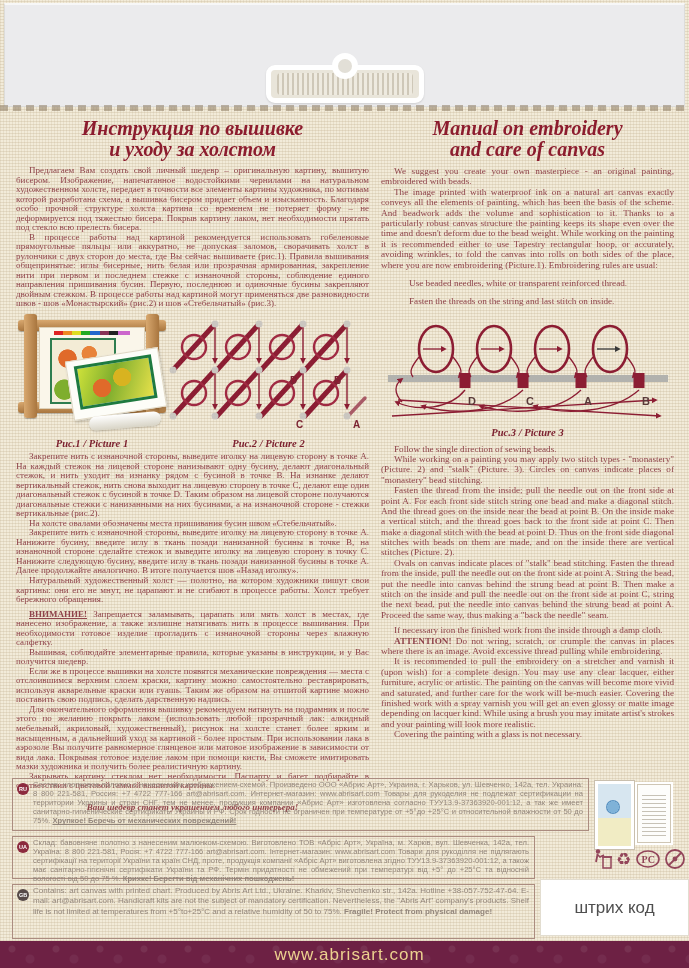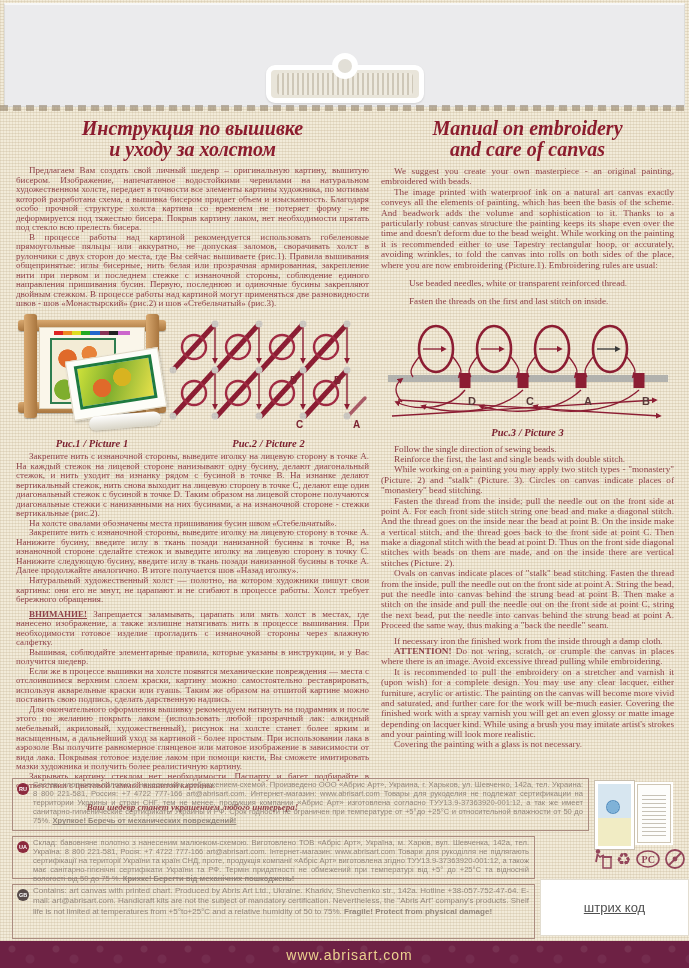--- a/index.html
+++ b/index.html
@@ -89,29 +89,29 @@
   .cert1 .seal{position:absolute;left:8px;top:16px;width:14px;height:14px;border-radius:50%;
     background:radial-gradient(circle,#7fb2d8 0 60%,#5b92c0 61%);}
   .cert2{position:absolute;left:637px;top:784px;width:32px;height:57px;background:#fdfdfb;
     border:1px solid #cfc6b4;box-shadow:0 0 0 2px #fff;}
   .cert2 .lines{position:absolute;inset:7px 4px 6px 4px;
     background:repeating-linear-gradient(0deg,#c7c2b6 0 1px, rgba(0,0,0,0) 1px 4px);}
   .icons-row{position:absolute;left:592px;top:848px;width:94px;display:flex;justify-content:space-between;align-items:center;}
   .recycle-glyph{font-family:"DejaVu Sans", sans-serif;font-size:17px;color:#93455a;line-height:1;}
   .barcode-box{position:absolute;left:540px;top:879px;width:147px;height:55px;background:#ffffff;
     border:1px solid #e2ddd0;display:flex;align-items:center;justify-content:center;}
-  .barcode-label{color:#4f4f4f;font-size:13px;font-family:"Liberation Sans", sans-serif;text-decoration:underline;}
+  .barcode-label{color:#4f4f4f;font-size:17px;font-family:"Liberation Sans", sans-serif;}
   
   .footer{position:absolute;left:0;right:0;bottom:0;height:27px;background:#6d2144;
     background-image:
       radial-gradient(circle at 12px 8px, rgba(255,255,255,.07) 0 3px, rgba(0,0,0,0) 4px),
       radial-gradient(circle at 30px 18px, rgba(255,255,255,.05) 0 4px, rgba(0,0,0,0) 5px);
     background-size:44px 26px;
     display:flex;align-items:center;justify-content:center;}
-  .footer-url{color:#ecd18f;font-size:14px;letter-spacing:1px;font-family:"Liberation Sans", sans-serif;margin-left:10px;}
+  .footer-url{color:#ecd18f;font-size:17px;letter-spacing:1px;font-family:"Liberation Sans", sans-serif;margin-left:10px;}
 </style>
 </head>
 <body>
 
 <div class="sheet">
 
   <div class="top-panel">
     <div class="hang-slot">
       <div class="inner"></div>
       <div class="hang-hole">
@@ -228,21 +228,21 @@
   </div>
 
   <div class="col col-right">
     <h1 class="heading">
       <span>Manual on embroidery</span><br>
       <span>and care of canvas</span>
     </h1>
     <p class="para">We suggest you create your own masterpiece - an original painting, embroidered with beads.</p>
     <p class="para">The image printed with waterproof ink on a natural art canvas exactly conveys all the elements of painting, which has been the basis of the scheme. And beadwork adds the volume and sophistication to it. Thanks to a particularly robust canvas structure the painting keeps its shape even over the time and doesn't deform due to the bead weight. While working on the painting it is recommended either to use Tapestry rectangular hoop, or accurately, avoiding wrinkles, to fold the canvas into rolls on both sides of the place, where you are now embroidering (Picture.1). Embroidering rules are usual:</p>
     <p class="rule">Use beaded needles, white or transparent reinforced thread.</p>
-    <p class="rule">Fasten the threads on the first and last stitch on inside.</p>
+    <p class="rule">Fasten the threads on the string and last stitch on inside.</p>
 
     <div class="figblock">
       <div class="fig3wrap">
         <svg viewBox="0 0 280 104" width="280" height="104">
           <defs>
             <marker id="a3" viewBox="0 0 10 10" refX="7" refY="5" markerWidth="4.5" markerHeight="4.5" orient="auto">
               <path d="M0,0L10,5L0,10z" fill="#8c1d33"></path>
             </marker>
             <marker id="a3k" viewBox="0 0 10 10" refX="7" refY="5" markerWidth="4.5" markerHeight="4.5" orient="auto">
               <path d="M0,0L10,5L0,10z" fill="#3a3a3a"></path>
@@ -290,21 +290,20 @@
             <text x="196" y="90">A</text>
             <text x="254" y="90">B</text>
           </g>
         </svg>
       </div>
       <div class="figcap">Рис.3 / Picture 3</div>
     </div>
 
     <div class="gap"></div>
     <p class="para">Follow the single direction of sewing beads.</p>
-    <p class="para">Reinforce the first, the last and single beads with double stitch.</p>
     <p class="para">While working on a painting you may apply two stitch types - "monastery" (Picture. 2) and "stalk" (Picture. 3). Circles on canvas indicate places of "monastery" bead stitching.</p>
     <p class="para">Fasten the thread from the inside; pull the needle out on the front side at point A. For each front side stitch string one bead and make a diagonal stitch. And the thread goes on the inside near the bead at point B. On the inside make a vertical stitch, and the thread goes back to the front side at point C. Then make a diagonal stitch with the bead at point D. Thus on the front side diagonal stitches with beads on them are made, and on the inside there are vertical stitches (Picture. 2).</p>
     <p class="para">Ovals on canvas indicate places of "stalk" bead stitching. Fasten the thread from the inside, pull the needle out on the front side at point A. String the bead, put the needle into canvas behind the strung bead at point B. Then make a stitch on the inside and pull the needle out on the front side at point C, string the next bead, put the needle into canvas behind the strung bead at point A. Proceed the same way, thus making a "back the needle" seam.</p>
     <div class="gap"></div>
     <p class="para">If necessary iron the finished work from the inside through a damp cloth.</p>
     <p class="para"><span class="att">ATTENTION!</span> <span>Do not wring, scratch, or crumple the canvas in places where there is an image. Avoid excessive thread pulling while embroidering.</span></p>
     <p class="para">It is recommended to pull the embroidery on a stretcher and varnish it (upon wish) for a complete design. You may use any clear lacquer, either furniture, acrylic or artistic. The painting on the canvas will become more vivid and saturated, and further care for the work will be-much easier. Covering the finished work with a spray varnish you will get an even glossy or matte image depending on lacquer kind. While using a brush you may imitate artist's strokes and your painting will look more realistic.</p>
     <p class="para">Covering the painting with a glass is not necessary.</p>
   </div>
 

